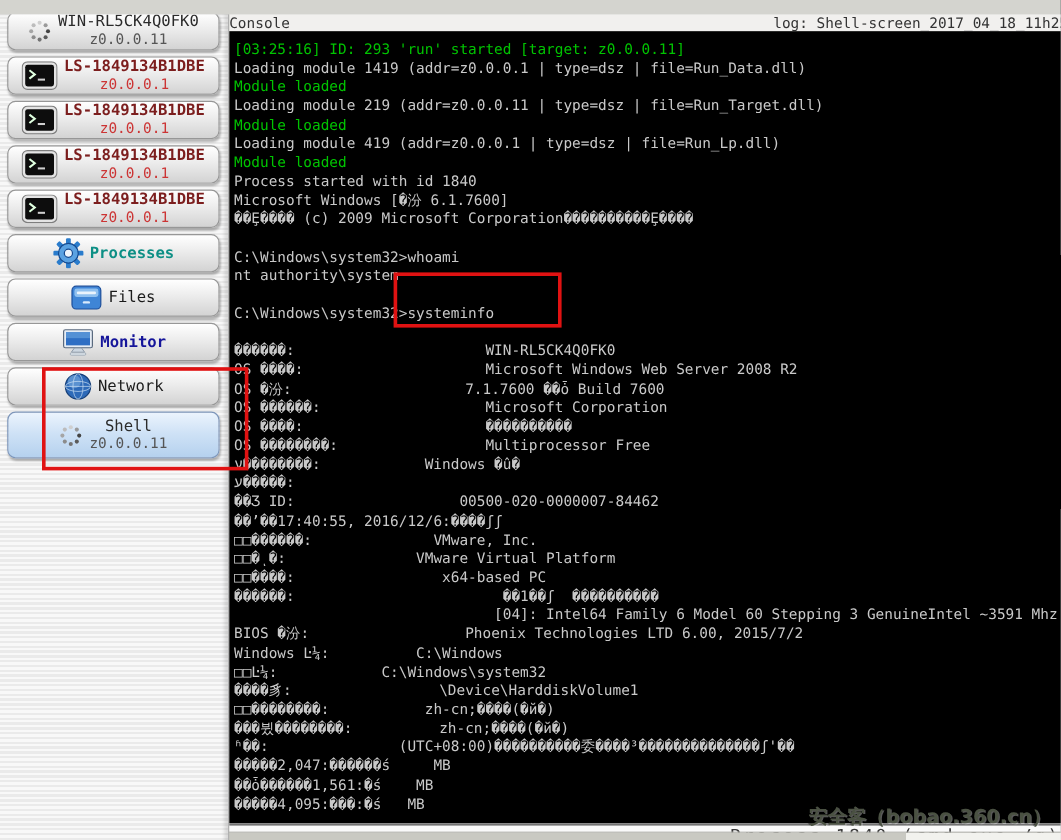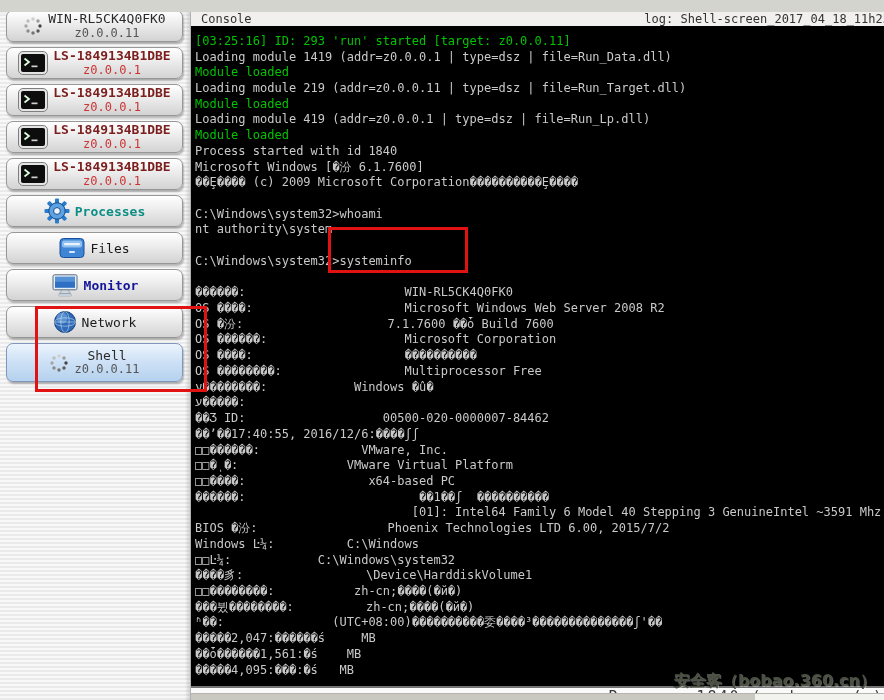--- a/index.html
+++ b/index.html
@@ -39,21 +39,21 @@
   .nav-label{font-size:13px;color:#1a1a1a;}
   .lbl-processes{color:#0d8f85;font-weight:bold;}
   .lbl-monitor{color:#15159a;font-weight:bold;}
   .icon{flex:0 0 auto;display:block;}
 
   
   .main{flex:1 1 auto;display:flex;flex-direction:column;height:694px;min-width:0;}
   .console-header{
     height:14px;background:#f1f0ee;
     display:flex;justify-content:space-between;align-items:center;
-    font-size:12px;color:#333;padding-left:10px;white-space:nowrap;overflow:hidden;
+    font-size:12px;color:#333;white-space:nowrap;overflow:hidden;
   }
   .console-header .log-label{margin-right:-6px;}
   .console{
     flex:1 1 auto;background:#000;overflow:hidden;
     padding:8px 0 16px 4px;
   }
   .cline{
     height:15.72px;font-size:12px;line-height:15.72px;
     color:#c9c9c9;white-space:pre;
   }
@@ -255,21 +255,21 @@
         <div class="cline">OS ����:                     ����������</div>
         <div class="cline">OS ��������:                 Multiprocessor Free</div>
         <div class="cline">ע��������:            Windows �û�</div>
         <div class="cline">ע�����:</div>
         <div class="cline">��Ʒ ID:                   00500-020-0000007-84462</div>
         <div class="cline">��ʼ��17:40:55, 2016/12/6:����ʃʃ</div>
         <div class="cline">□□������:              VMware, Inc.</div>
         <div class="cline">□□�ͺ�:               VMware Virtual Platform</div>
         <div class="cline">□□����:                 x64-based PC</div>
         <div class="cline">������:                        ��1��ʃ  ����������</div>
-        <div class="cline">                              [01]: Intel64 Family 6 Model 40 Stepping 3 GenuineIntel ~3591 Mhz</div>
+        <div class="cline">                              [04]: Intel64 Family 6 Model 60 Stepping 3 GenuineIntel ~3591 Mhz</div>
         <div class="cline">BIOS �汾:                  Phoenix Technologies LTD 6.00, 2015/7/2</div>
         <div class="cline">Windows Ŀ¼:          C:\Windows</div>
         <div class="cline">□□Ŀ¼:            C:\Windows\system32</div>
         <div class="cline">����豸:                 \Device\HarddiskVolume1</div>
         <div class="cline">□□��������:           zh-cn;����(�й�)</div>
         <div class="cline">���뷨��������:          zh-cn;����(�й�)</div>
         <div class="cline">ʱ��:               (UTC+08:00)����������委����³��������������ʃ'��</div>
         <div class="cline">�����2,047:������ś     MB</div>
         <div class="cline">��ȱ������1,561:�ś    MB</div>
         <div class="cline">�����4,095:���:�ś   MB</div>

